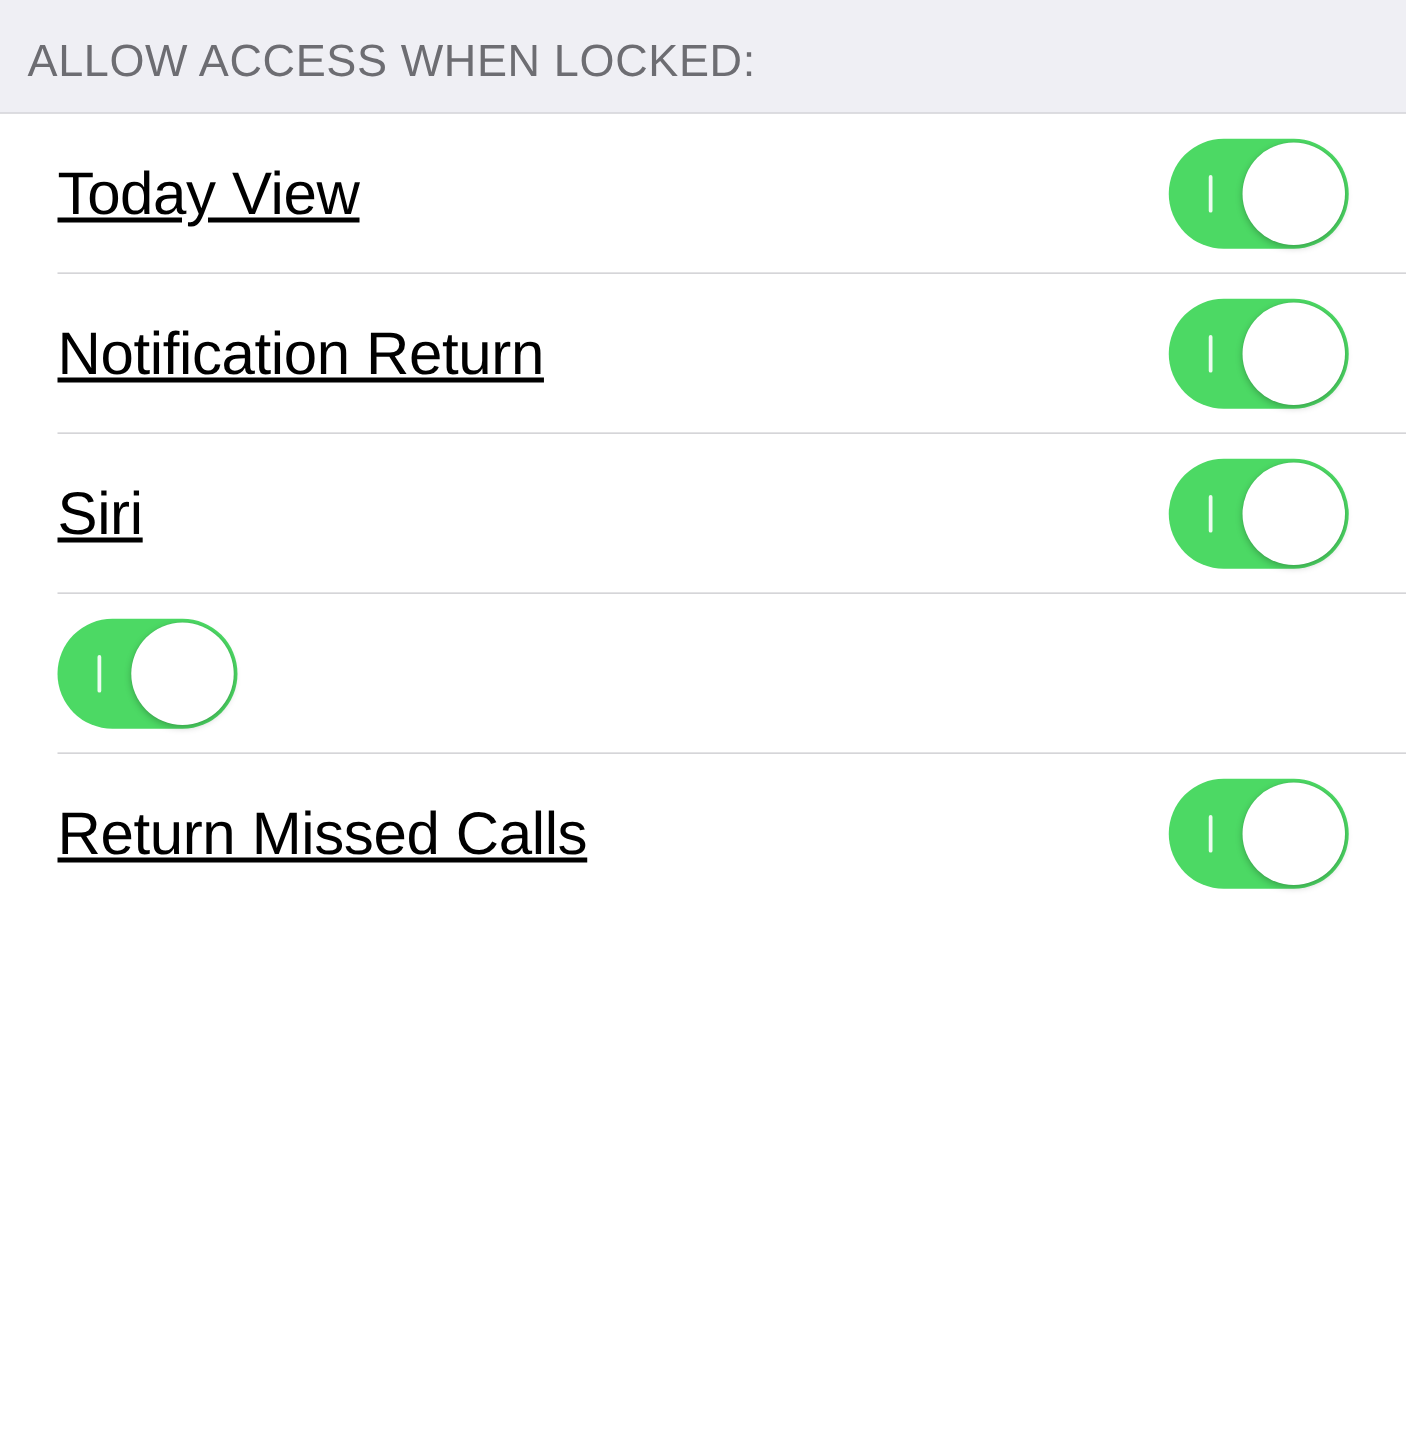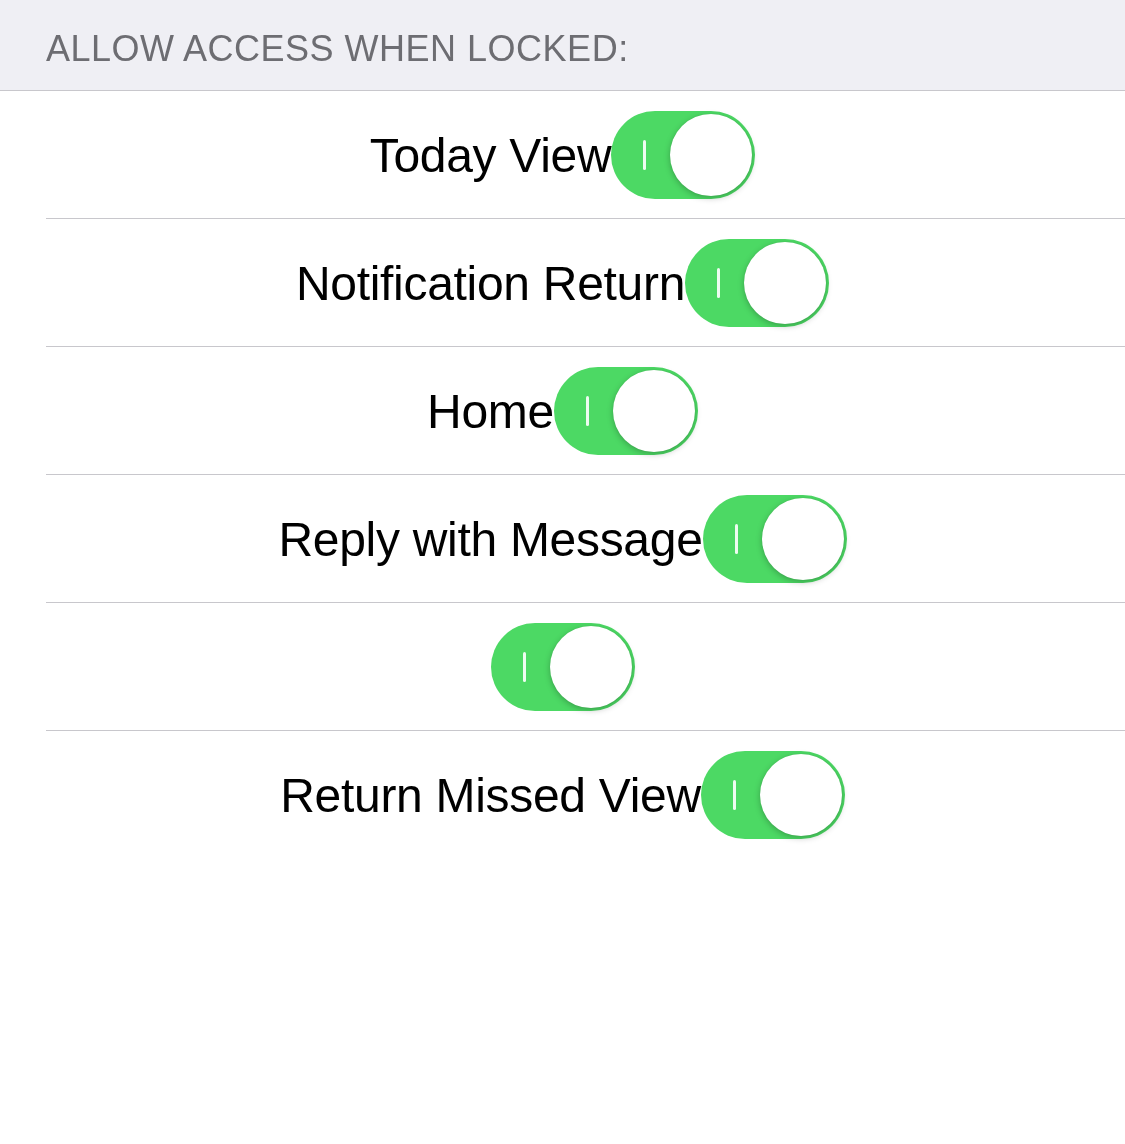--- a/index.html
+++ b/index.html
@@ -11,42 +11,43 @@
     body {
       font-family: -apple-system, BlinkMacSystemFont, "Helvetica Neue", Helvetica, Arial, sans-serif;
       background: #ffffff;
       width: 1125px;
       height: 1144px;
       overflow: hidden;
     }
     
     .section-header {
       background: #efeff4;
-      padding: 28px 46px 20px 46px;
+      padding: 28px 46px 20px 22px;
       border-bottom: 1px solid #c8c7cc;
     }
     
     .section-header-text {
       color: #6d6d72;
       font-size: 36px;
       letter-spacing: 0.5px;
       font-weight: 400;
     }
     
     .list {
       background: #ffffff;
     }
     
     .row {
       display: flex;
       align-items: center;
-      justify-content: center;
+      justify-content: space-between;
       padding: 0 46px;
       height: 128px;
       position: relative;
+      text-decoration: underline;
     }
     
     .row:not(:last-child)::after {
       content: "";
       position: absolute;
       bottom: 0;
       left: 46px;
       right: 0;
       height: 1px;
       background: #c8c7cc;
@@ -144,54 +145,44 @@
       <input type="checkbox" checked="" style="">
       <span class="slider">
         <span class="on-indicator"></span>
         <span class="knob"></span>
       </span>
     </label>
   </div>
 
 
   <div class="row">
-    <span class="row-label">Home</span>
+    <span class="row-label">Siri</span>
     <label class="switch">
       <input type="checkbox" checked="" style="">
       <span class="slider">
         <span class="on-indicator"></span>
         <span class="knob"></span>
       </span>
     </label>
   </div>
 
-  <div class="row">
-    <span class="row-label">Reply with Message</span>
-    <label class="switch">
-      <input type="checkbox" checked="" style="">
-      <span class="slider">
-        <span class="on-indicator"></span>
-        <span class="knob"></span>
-      </span>
-    </label>
-  </div>
 
   <div class="row">
     <label class="switch">
       <input type="checkbox" checked="" style="">
       <span class="slider">
         <span class="on-indicator"></span>
         <span class="knob"></span>
       </span>
     </label>
   </div>
 
 
   <div class="row">
-    <span class="row-label">Return Missed View</span>
+    <span class="row-label">Return Missed Calls</span>
     <label class="switch">
       <input type="checkbox" checked="" style="">
       <span class="slider">
         <span class="on-indicator"></span>
         <span class="knob"></span>
       </span>
     </label>
   </div>
 
 </div>

